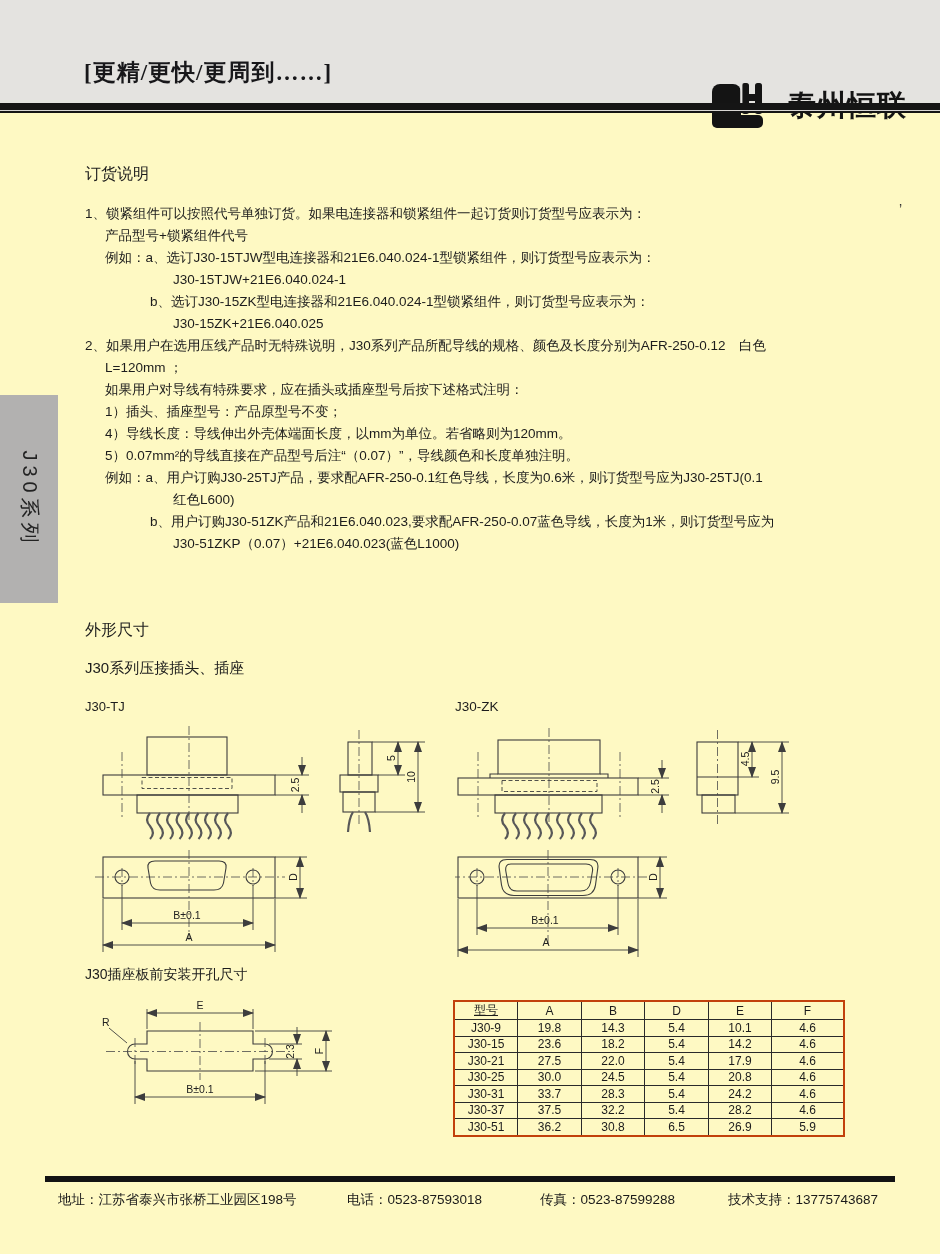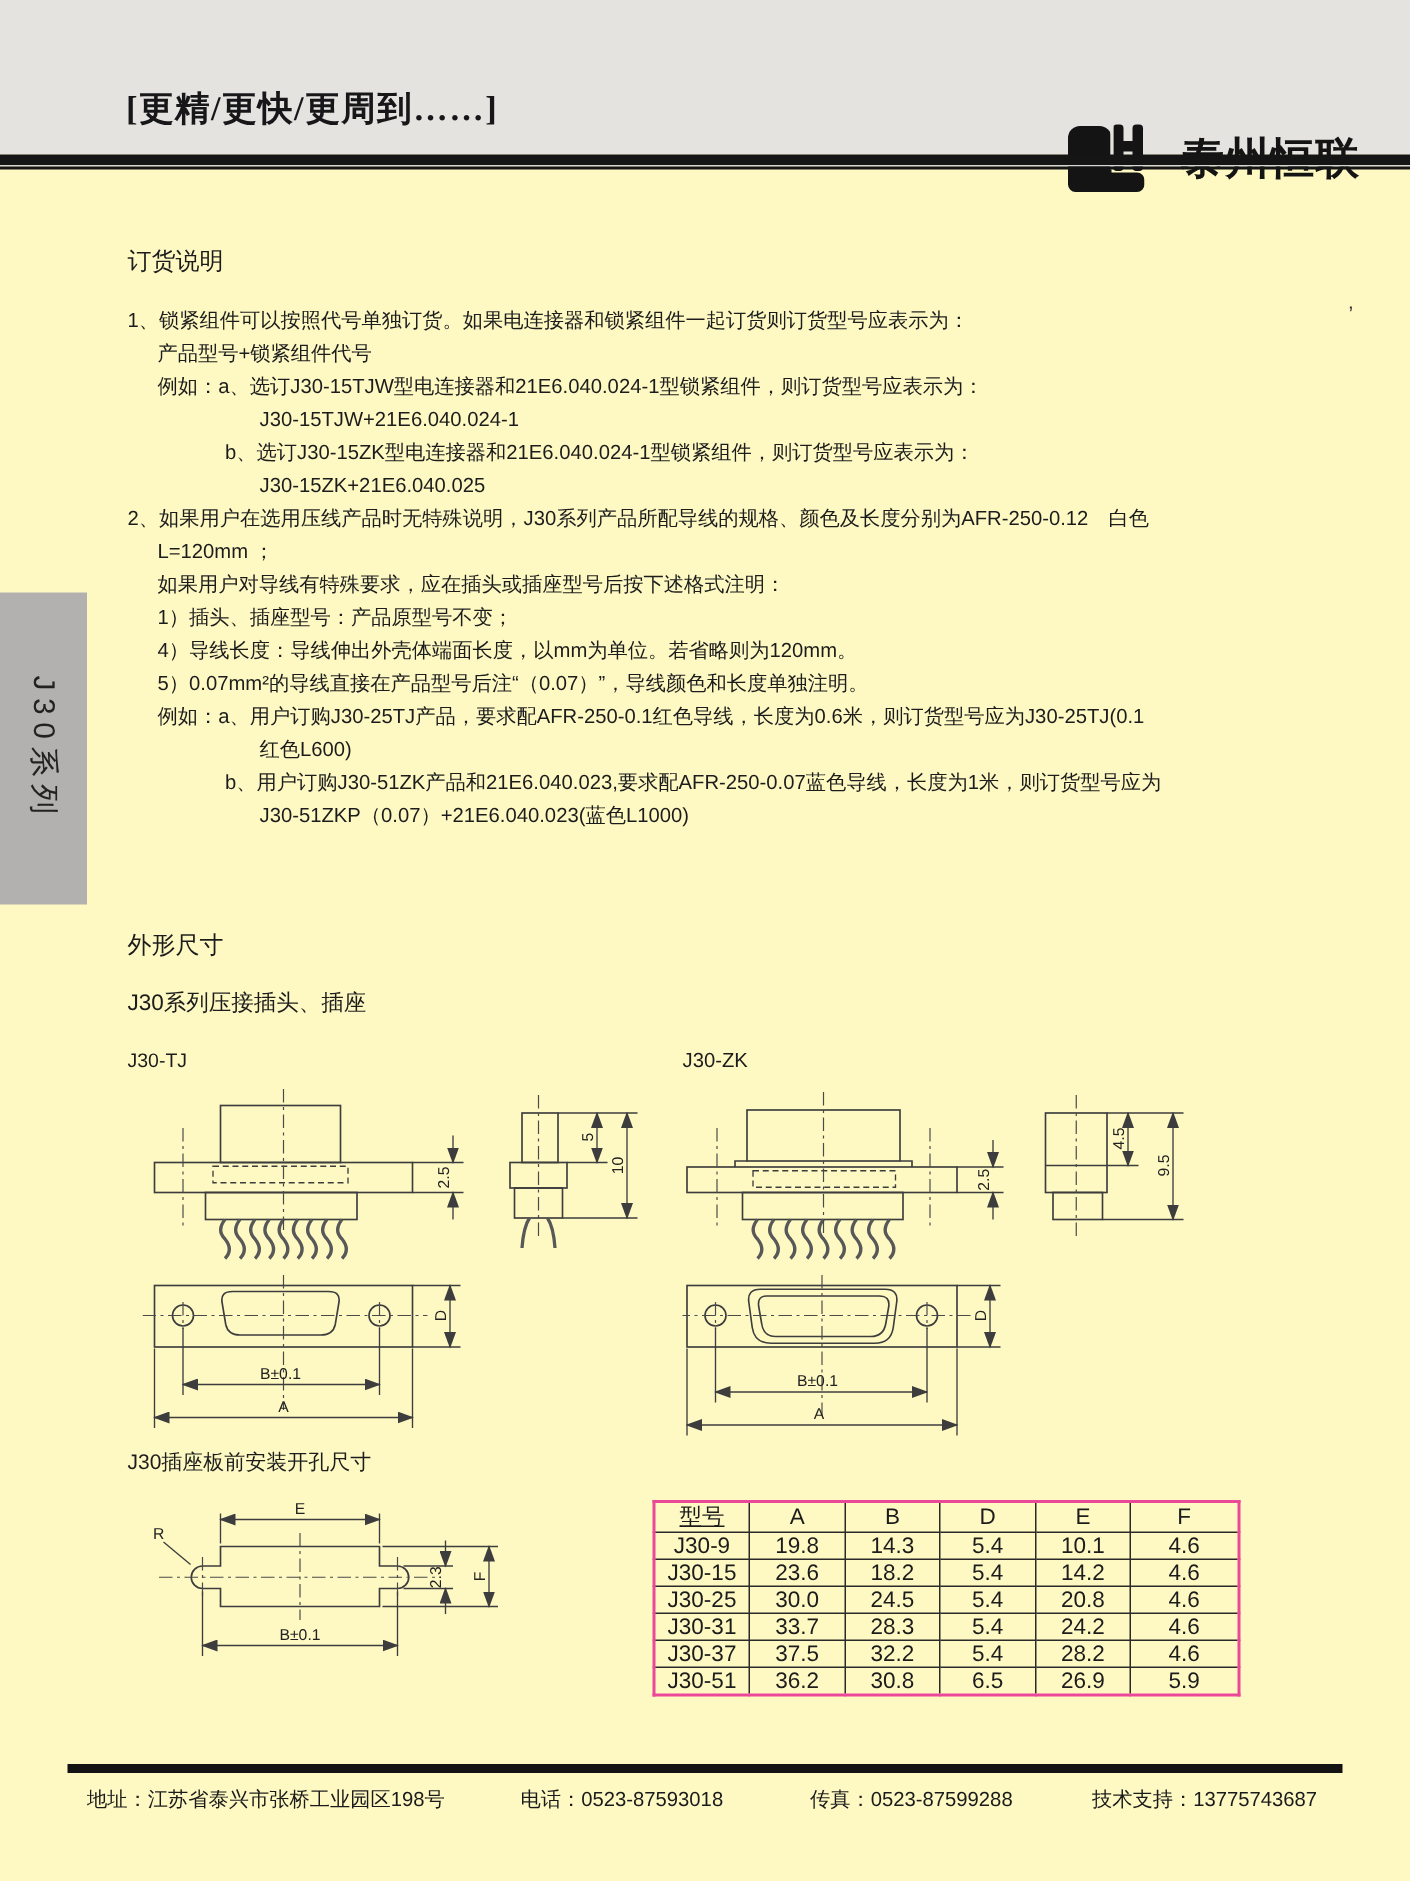--- a/index.html
+++ b/index.html
@@ -40,22 +40,22 @@
 
   
   .ol{fill:none;stroke:#3d3d3d;stroke-width:1.1;}
   .dsh{fill:none;stroke:#3d3d3d;stroke-width:0.9;stroke-dasharray:4 2.5;}
   .cl{fill:none;stroke:#4a4a4a;stroke-width:0.8;stroke-dasharray:9 3 2 3;}
   .dim{fill:none;stroke:#3d3d3d;stroke-width:0.9;}
   .pin{fill:none;stroke:#585858;stroke-width:2.2;}
   svg text{fill:#222;font-size:10.5px;font-family:"Liberation Sans","DejaVu Sans",sans-serif;}
 
   
-  .dims{position:absolute;left:435px;top:1000px;border-collapse:collapse;font-size:15px;
-        border:2px solid #ec4899;}
+  .dims{position:absolute;left:453px;top:1000px;border-collapse:collapse;font-size:12px;
+        border:2px solid #c2410c;}
   .dims th,.dims td{border:1px solid #2a2a2a;text-align:center;font-weight:normal;
         height:15.5px;padding:0;}
   .dims th.model{text-decoration:underline;}
   .c0{width:62px}.c1{width:63px}.c2{width:62px}.c3{width:63px}.c4{width:62px}.c5{width:71px}
 
   
   .f-bar{position:absolute;left:45px;top:1176px;width:850px;height:6px;background:#131313;}
   .footer span{position:absolute;top:1191px;font-size:13.5px;white-space:nowrap;color:#1a1a1a;}
   .f-addr{left:58px}.f-tel{left:347px}.f-fax{left:540px}.f-sup{left:728px}
 </style>
@@ -305,20 +305,28 @@
     </tr>
     <tr>
       <td>J30-15</td>
       <td>23.6</td>
       <td>18.2</td>
       <td>5.4</td>
       <td>14.2</td>
       <td>4.6</td>
     </tr>
     <tr>
+      <td>J30-21</td>
+      <td>27.5</td>
+      <td>22.0</td>
+      <td>5.4</td>
+      <td>17.9</td>
+      <td>4.6</td>
+    </tr>
+    <tr>
       <td>J30-25</td>
       <td>30.0</td>
       <td>24.5</td>
       <td>5.4</td>
       <td>20.8</td>
       <td>4.6</td>
     </tr>
     <tr>
       <td>J30-31</td>
       <td>33.7</td>

